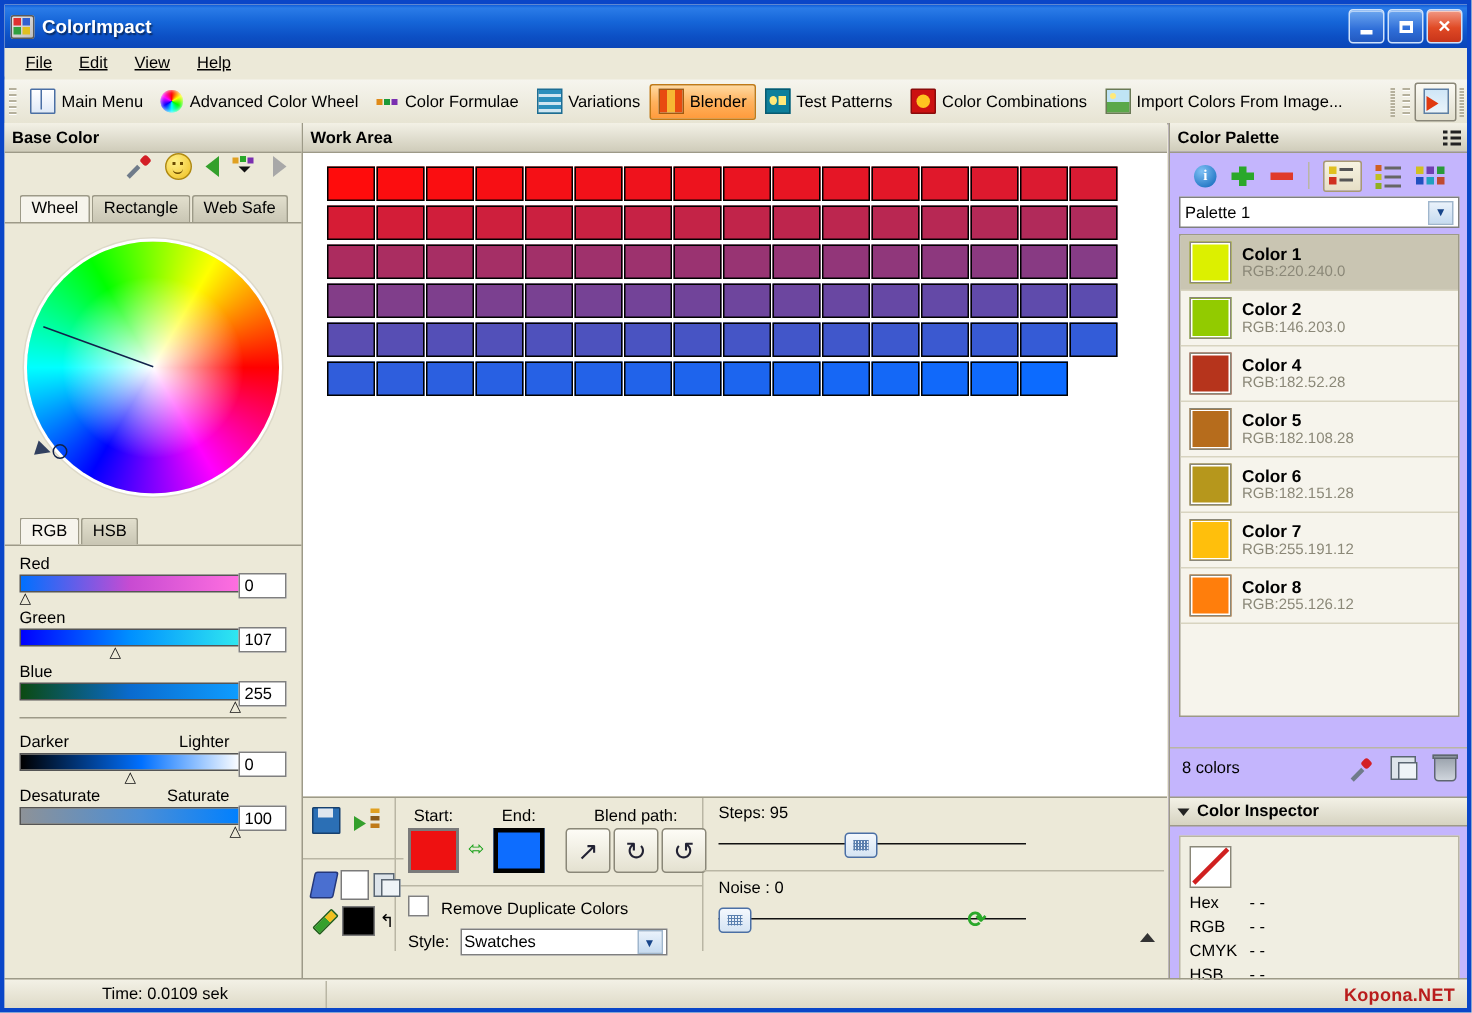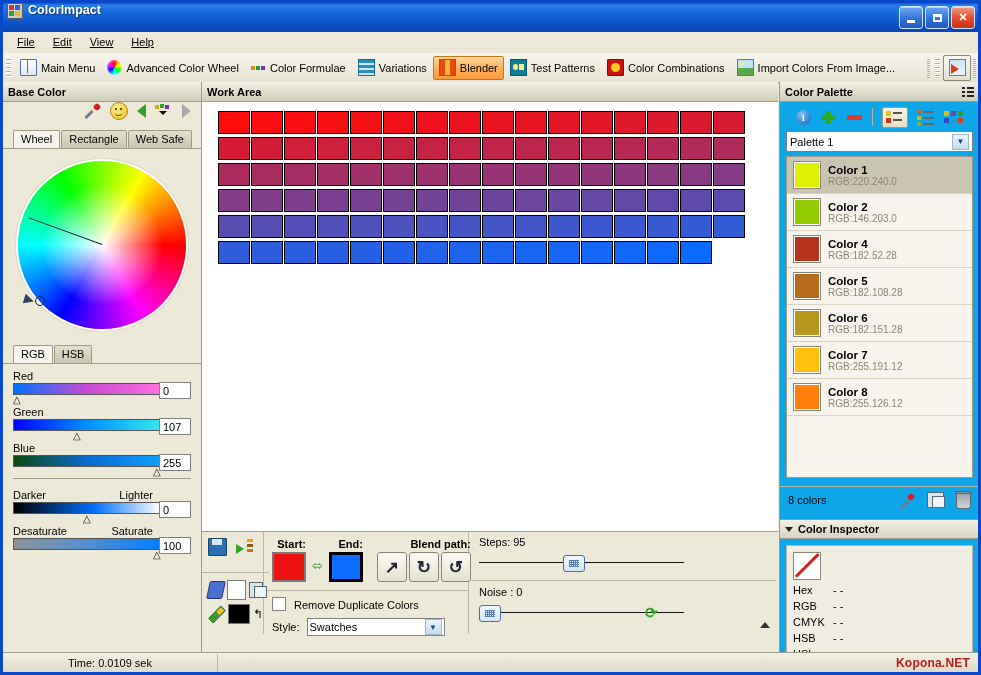--- a/index.html
+++ b/index.html
@@ -3,21 +3,21 @@
 <meta charset="utf-8">
 <style>
   html,body{margin:0;padding:0;background:#7ea7d8;}
   body{font-family:"Liberation Sans", sans-serif;font-size:11px;color:#000;}
   #app{position:relative;width:981px;height:675px;overflow:hidden;
        background:#ece9d8;border:3px solid #0a46c8;box-sizing:border-box;}
 
   
   .titlebar{position:absolute;left:0;top:0;width:975px;height:29px;
     background:linear-gradient(180deg,#0a58d6 0%,#2b7ce8 8%,#1565d8 40%,#0c4fc4 75%,#0b46b8 100%);
-    display:flex;align-items:flex-start;}
+    display:flex;align-items:center;}
   .tb-icon{width:16px;height:16px;margin:0 5px 0 4px;border-radius:2px;
     background:linear-gradient(135deg,#e8e8e8,#bdbdbd);position:relative;
     box-shadow:inset 0 0 0 1px #5a5a5a;overflow:hidden;}
   .tb-icon::before{content:"";position:absolute;left:2px;top:2px;width:5px;height:5px;background:#e03030;}
   .tb-icon::after{content:"";position:absolute;left:8px;top:2px;width:5px;height:5px;background:#3060d0;
     box-shadow:-6px 6px 0 #30a040, 0 6px 0 #e0c020;}
   .tb-title{color:#fff;font-weight:bold;font-size:12.5px;text-shadow:1px 1px 1px rgba(0,0,0,.5);}
   .tb-btns{position:absolute;right:3px;top:3px;display:flex;gap:2px;}
   .tb-btn{width:22px;height:21px;border-radius:3px;border:1px solid #cfe2fb;
     display:flex;align-items:center;justify-content:center;font-size:11px;color:#fff;font-weight:bold;
@@ -158,21 +158,21 @@
   .ic2{width:17px;height:16px;position:relative;}
   .ic2.floppy{background:#2b6fb5;border:1px solid #17406e;border-radius:1px;}
   .ic2.floppy::after{content:"";position:absolute;left:3px;top:0;width:10px;height:6px;background:#dfe6ee;}
   .ic2.exp::before{content:"";position:absolute;left:0;top:5px;width:0;height:0;
     border-left:8px solid #34a02c;border-top:5px solid transparent;border-bottom:5px solid transparent;}
   .ic2.exp i{position:absolute;right:0;width:6px;height:3px;}
   .ic2.bucket{background:#4a6fd0;transform:skewX(-12deg);border:1px solid #24377a;border-radius:2px;}
   .ic2.pencil{background:linear-gradient(90deg,#34a02c 60%,#f0c020 60%);transform:rotate(-45deg);
     height:5px;top:5px;border:1px solid #1d5d18;border-radius:1px;}
   .startend{display:flex;align-items:flex-end;gap:6px;}
-  .sewrap{text-align:right;font-weight:bold;}
+  .sewrap{text-align:center;}
   .selabel{font-size:11px;margin-bottom:2px;}
   .sebox{width:34px;height:30px;border:2px solid #7a7a7a;box-sizing:border-box;}
   .sebox.sel{border:3px solid #000;}
   .swaparrow{font-size:13px;color:#16a016;padding-bottom:9px;}
   .pathbtns{display:flex;gap:2px;}
   .pathbtn{width:28px;height:28px;border:1px solid #8a8778;border-radius:3px;
     background:linear-gradient(180deg,#fdfcf6,#e4e1d0);display:flex;align-items:center;justify-content:center;
     font-size:17px;color:#223;}
   .chk{width:12px;height:12px;border:1px solid #7f7f7f;background:#fff;display:inline-block;
     vertical-align:-2px;margin-right:5px;}
@@ -185,21 +185,21 @@
     background:linear-gradient(180deg,#f4f8fd,#d5e4f3);position:absolute;top:2px;
     display:flex;align-items:center;justify-content:center;}
   .thumbbox i{width:10px;height:7px;
     background:repeating-linear-gradient(90deg,#5a7fae 0 1px,transparent 1px 2px),
                repeating-linear-gradient(180deg,#5a7fae 0 1px,transparent 1px 2px);}
   .refresh{color:#2aa82a;font-size:15px;font-weight:bold;}
   .collapse{position:absolute;right:6px;bottom:6px;width:0;height:0;
     border-left:5px solid transparent;border-right:5px solid transparent;border-bottom:6px solid #333;}
 
   
-  .rightpanel{position:absolute;left:776px;top:79px;width:199px;height:570px;background:#0ea5e9;
+  .rightpanel{position:absolute;left:776px;top:79px;width:199px;height:570px;background:#c4b5fd;
     border-left:1px solid #9d9a88;}
   .pal-tools{display:flex;align-items:center;justify-content:center;gap:9px;height:24px;padding-top:3px;}
   .pt{width:17px;height:15px;position:relative;}
   .pt.info{width:15px;height:15px;border-radius:50%;background:radial-gradient(circle at 35% 28%,#7fc1f5,#0b63b8);
     color:#fff;font-weight:bold;font-size:10px;text-align:center;line-height:15px;font-family:"Liberation Serif",serif;}
   .pt.plus::before{content:"";position:absolute;left:6px;top:1px;width:5px;height:13px;background:#2aa82a;}
   .pt.plus::after{content:"";position:absolute;left:1px;top:5px;width:15px;height:5px;background:#2aa82a;}
   .pt.minus::before{content:"";position:absolute;left:1px;top:5px;width:15px;height:5px;background:#e03a2a;}
   .pt.listbtn{width:24px;height:19px;border:1px solid #a89a72;border-radius:2px;
     background:linear-gradient(180deg,#f7f3e2,#e6dfc6);}
@@ -207,21 +207,21 @@
   .pal-select{margin:2px 6px 4px 6px;height:19px;border:1px solid #7f7f7f;background:#fff;
     display:flex;align-items:center;padding:0 3px;font-size:11px;}
   .pal-list{margin:0 6px;border:1px solid #9d9a88;background:#f6f4ec;height:320px;overflow:hidden;}
   .pal-item{display:flex;align-items:center;gap:7px;height:36px;padding:0 6px;
     border-bottom:1px solid #d8d4c0;}
   .pal-item.sel{background:#c9c5b2;}
   .pal-sw{width:26px;height:26px;border:1px solid #8a8778;box-shadow:inset 0 0 0 1px #fff;}
   .pal-name{font-weight:bold;font-size:11.5px;}
   .pal-rgb{font-size:10px;color:#8b8878;}
   .pal-count{display:flex;align-items:center;height:26px;padding:0 8px;font-size:11px;
-    border-top:1px solid #b9b6a4;margin-top:8px;}
+    border-top:1px solid #b9b6a4;margin-top:20px;}
   .pal-count .tools{margin-left:auto;display:flex;gap:12px;align-items:center;}
   .pt.trash{width:13px;height:15px;background:linear-gradient(180deg,#9aa2ac,#cfd5dc);
     border:1px solid #5e6670;border-radius:0 0 3px 3px;}
   .pt.trash::before{content:"";position:absolute;left:-2px;top:-2px;width:17px;height:3px;
     background:#8a939d;border:1px solid #5e6670;box-sizing:border-box;}
   .pt.copysw{width:15px;height:14px;border:1px solid #5a6672;background:#dde4ea;}
   .pt.copysw::after{content:"";position:absolute;left:4px;top:3px;width:11px;height:10px;
     border:1px solid #5a6672;background:#eef3f7;}
 
   .insp-hdr{height:18px;background:linear-gradient(180deg,#f3f1e6,#d6d3c1);

